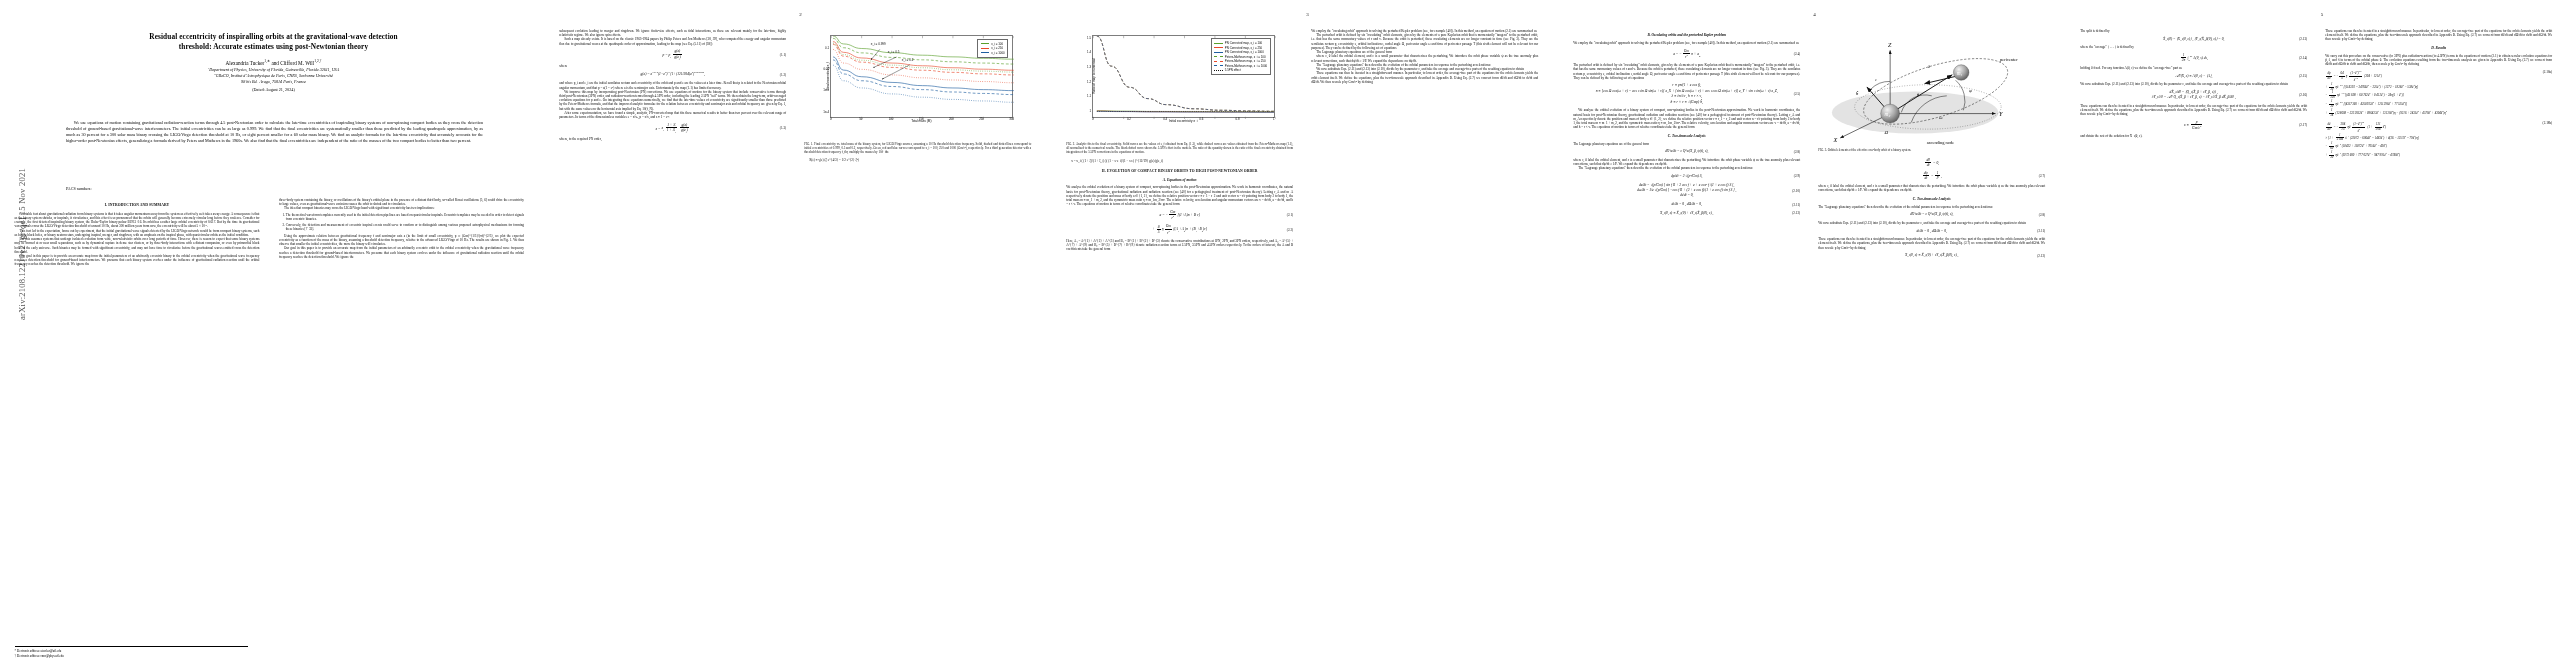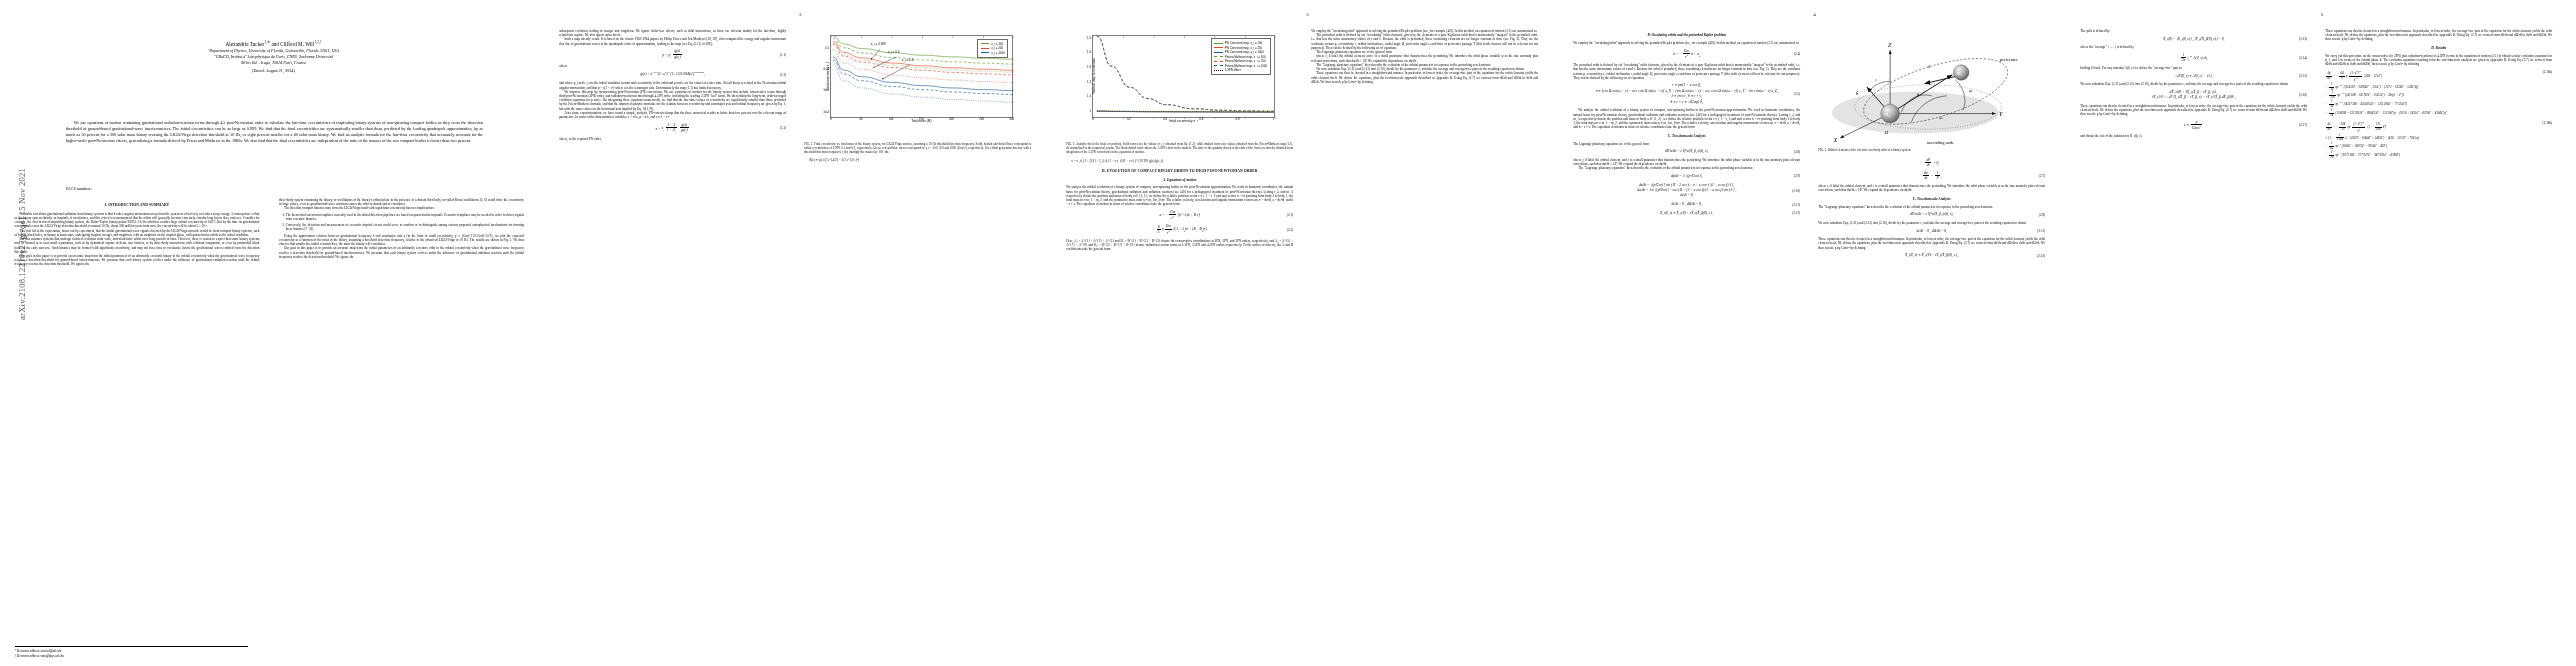--- a/index.html
+++ b/index.html
@@ -77,20 +77,24 @@
 </head>
 <body>
 
 <div class="spread">
 
   <div class="page p1">
 
     <div class="arxiv-stamp">arXiv:2108.12210v2  [gr-qc]  15 Nov 2021</div>
 
     <div class="titleblock">
+      <div class="ttl">
+        Residual eccentricity of inspiralling orbits at the gravitational-wave detection<br>
+        threshold: Accurate estimates using post-Newtonian theory
+      </div>
       <div class="authors">
         Alexandria Tucker<sup>1,∗</sup> and Clifford M. Will<sup>1,2,†</sup>
       </div>
       <div class="affil">
         <sup>1</sup>Department of Physics, University of Florida, Gainesville, Florida 32611, USA
       </div>
       <div class="affil" style="margin-top:0">
         <sup>2</sup>GReCO, Institut d’Astrophysique de Paris, CNRS, Sorbonne Université
       </div>
       <div class="affil" style="margin-top:0">

